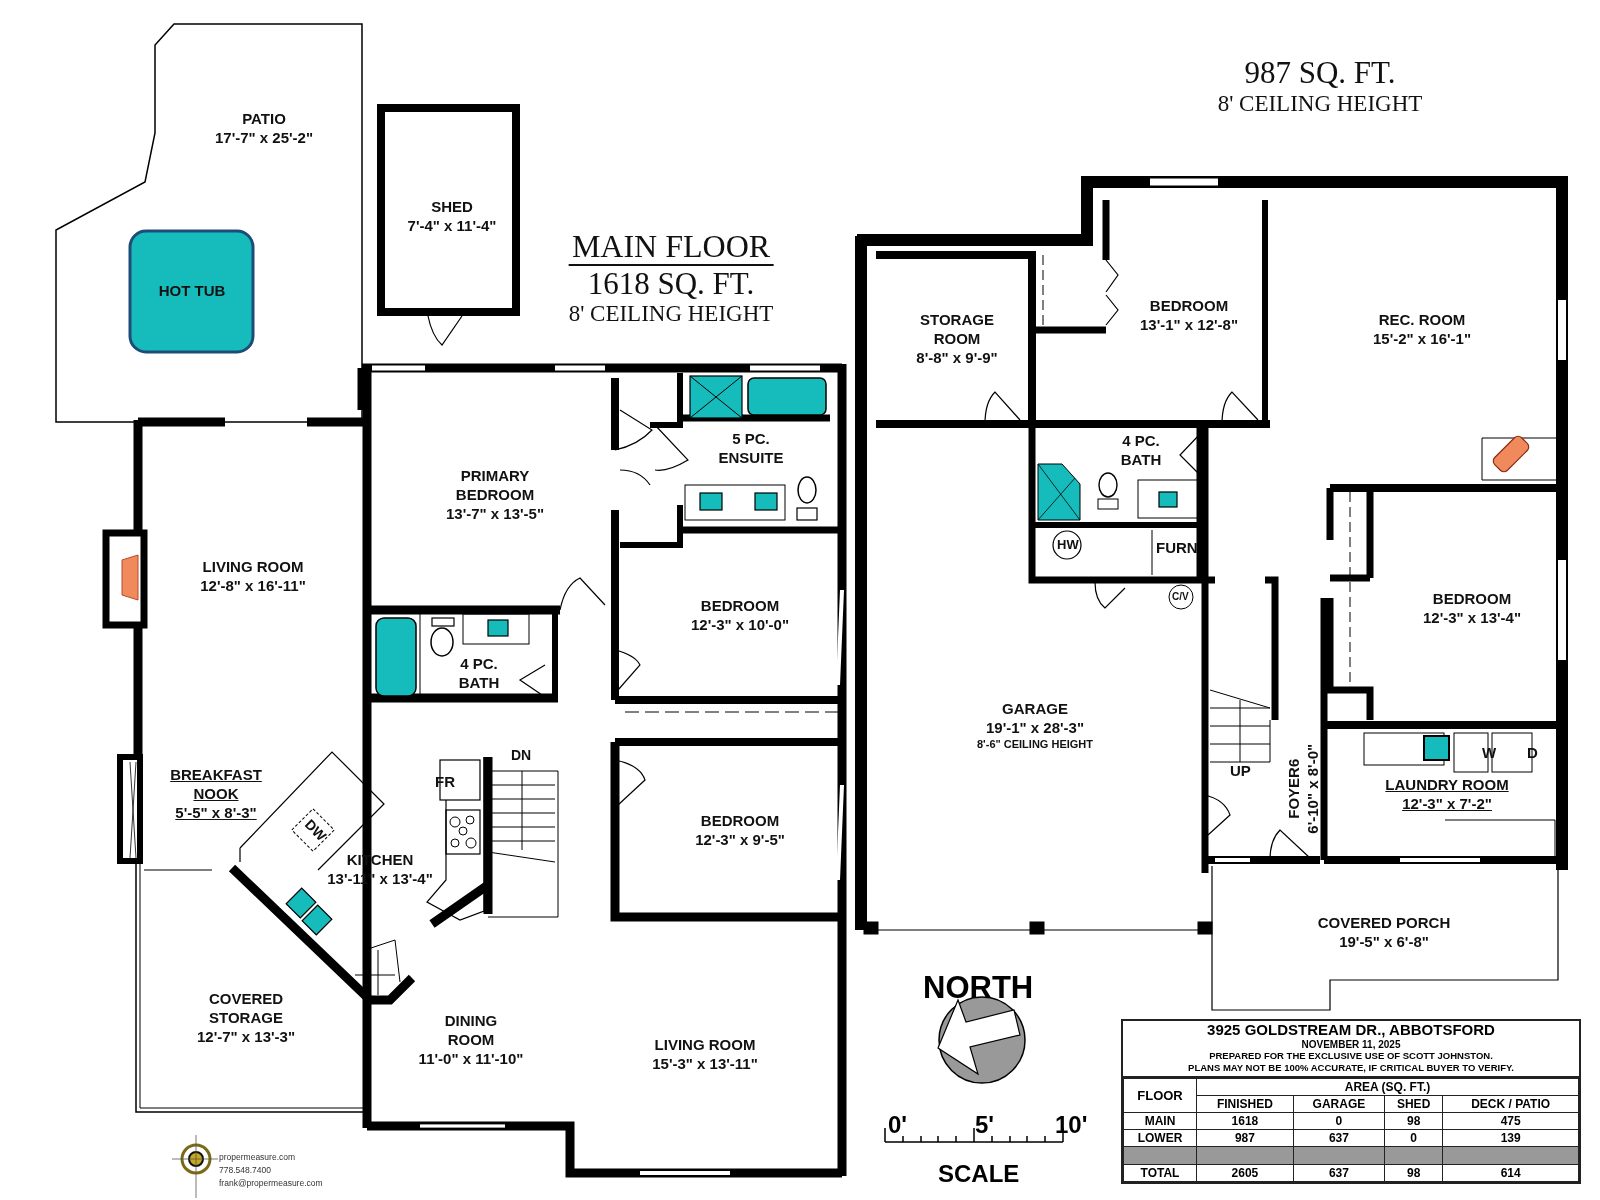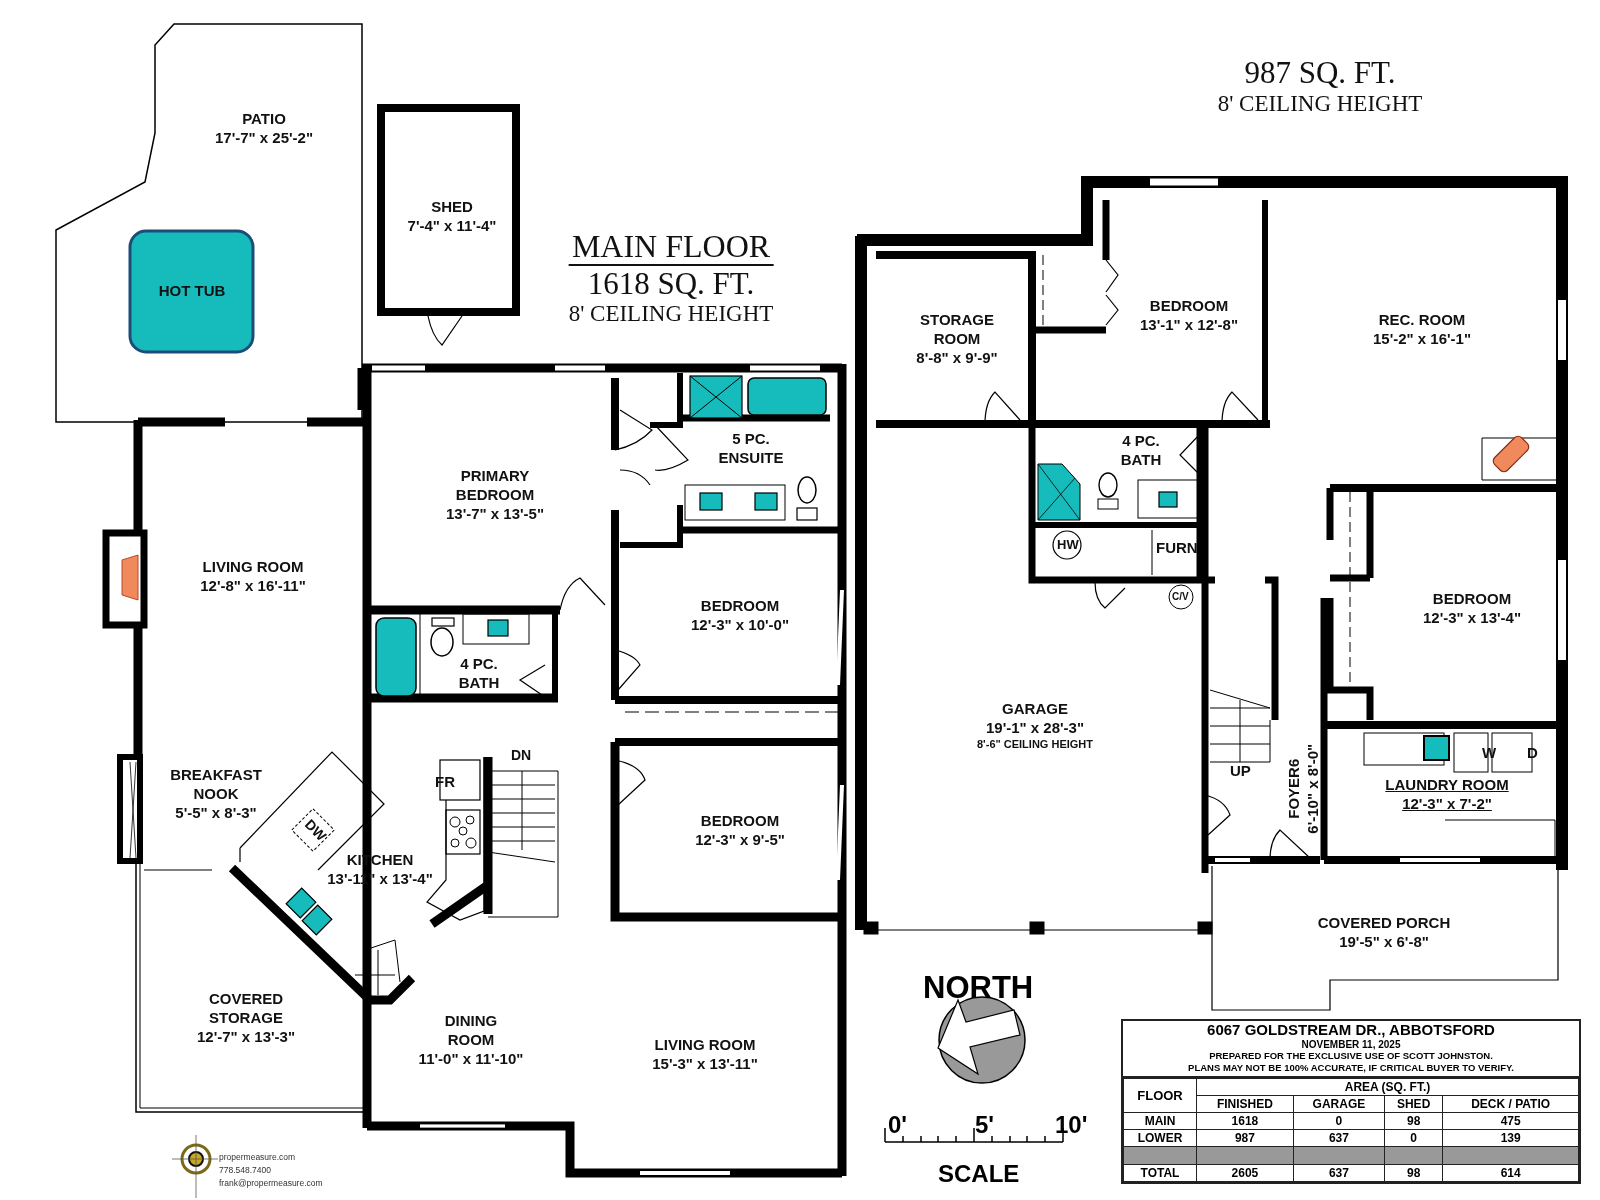--- a/index.html
+++ b/index.html
@@ -238,21 +238,21 @@
     <span class="nm">BATH</span>
 </div>
 <div class="lbl" style="left:740px;top:597px;">
   <span class="nm">BEDROOM</span>
     <span class="dm">12'-3" x 10'-0"</span>
 </div>
 <div class="lbl" style="left:740px;top:812px;">
   <span class="nm">BEDROOM</span>
     <span class="dm">12'-3" x 9'-5"</span>
 </div>
-<div class="lbl" style="left:216px;top:766px;">
+<div class="lbl" style="left:216px;top:766px;text-decoration:underline;">
   <span class="nm">BREAKFAST</span>
     <span class="nm">NOOK</span>
     <span class="dm">5'-5" x 8'-3"</span>
 </div>
 <div class="lbl" style="left:380px;top:851px;">
   <span class="nm">KITCHEN</span>
     <span class="dm">13'-11" x 13'-4"</span>
 </div>
 <div class="lbl" style="left:246px;top:990px;">
   <span class="nm">COVERED</span>
@@ -318,21 +318,21 @@
 <div class="fix" style="left:1230px;top:762px;">UP</div>
 
 <div class="north">NORTH</div>
 <div class="scale-lbl" style="left:888px;top:1111px;">0'</div>
 <div class="scale-lbl" style="left:975px;top:1111px;">5'</div>
 <div class="scale-lbl" style="left:1055px;top:1111px;">10'</div>
 <div class="scale-title">SCALE</div>
 
 <div class="info-box">
   <div class="info-head">
-    <div class="addr">6067 GOLDSTREAM DR., ABBOTSFORD</div>
+    <div class="addr">3925 GOLDSTREAM DR., ABBOTSFORD</div>
     <div class="date">NOVEMBER 11, 2025</div>
     <div class="note">PREPARED FOR THE EXCLUSIVE USE OF SCOTT JOHNSTON.</div>
     <div class="note">PLANS MAY NOT BE 100% ACCURATE, IF CRITICAL BUYER TO VERIFY.</div>
   </div>
   <table class="area">
     <tbody>
         <tr>
       <td class="floorh" rowspan="2">FLOOR</td>
       <td colspan="4">AREA (SQ. FT.)</td>
     </tr>

